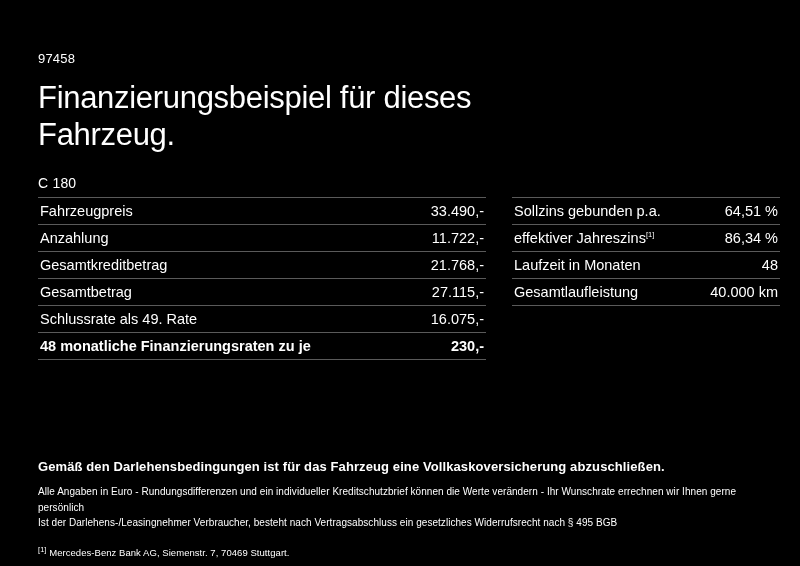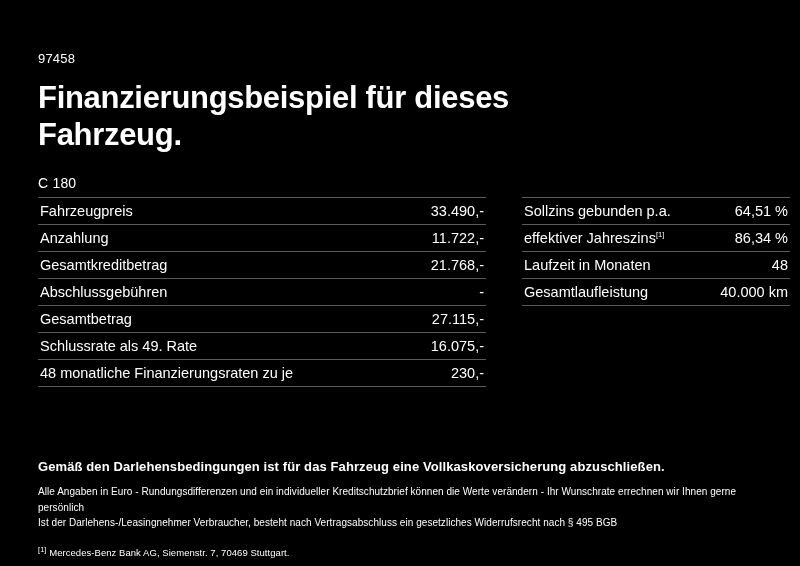--- a/index.html
+++ b/index.html
@@ -21,33 +21,33 @@
   }
   .doc-id {
     font-size: 13px;
     letter-spacing: 0.2px;
     color: #ffffff;
     margin: 4px 0 14px 0;
   }
   .headline {
     font-size: 31px;
     line-height: 1.18;
-    font-weight: 700;
+    font-weight: 400;
     letter-spacing: -0.3px;
     margin: 0 0 22px 0;
     max-width: 560px;
   }
   .model {
     font-size: 14px;
     margin: 0 0 6px 0;
     letter-spacing: 0.2px;
   }
   .cols {
     display: flex;
-    gap: 36px;
+    gap: 26px;
     align-items: flex-start;
   }
   .col-left { width: 448px; flex: 0 0 448px; }
   .col-right { width: 268px; flex: 0 0 268px; }
 
   table.tbl {
     width: 100%;
     border-collapse: collapse;
     font-size: 14.5px;
   }
@@ -55,21 +55,21 @@
     padding: 5px 2px 5px 2px;
     border-top: 1px solid #5a5a5a;
     vertical-align: baseline;
     white-space: nowrap;
   }
   table.tbl tr:last-child td {
     border-bottom: 1px solid #5a5a5a;
   }
   td.val { text-align: right; }
   tr.total td {
-    font-weight: normal;
+    font-weight: bold;
     font-size: 14.5px;
   }
 
   .notes {
     position: absolute;
     left: 38px;
     right: 38px;
     top: 442px;
   }
   .note-bold {
@@ -113,24 +113,20 @@
           </tr>
           <tr>
             <td>Anzahlung</td>
             <td class="val">11.722,-</td>
           </tr>
           <tr>
             <td>Gesamtkreditbetrag</td>
             <td class="val">21.768,-</td>
           </tr>
           <tr>
-            <td>Abschlussgebühren</td>
-            <td class="val">-</td>
-          </tr>
-          <tr>
             <td>Gesamtbetrag</td>
             <td class="val">27.115,-</td>
           </tr>
           <tr>
             <td>Schlussrate als 49. Rate</td>
             <td class="val">16.075,-</td>
           </tr>
           <tr class="total">
             <td>48 monatliche Finanzierungsraten zu je</td>
             <td class="val">230,-</td>

